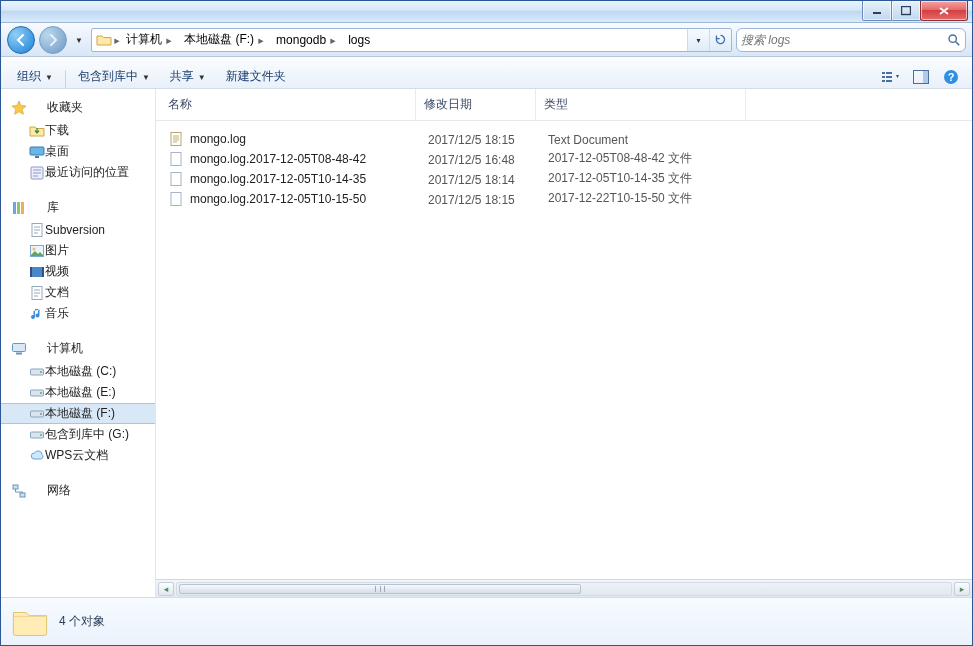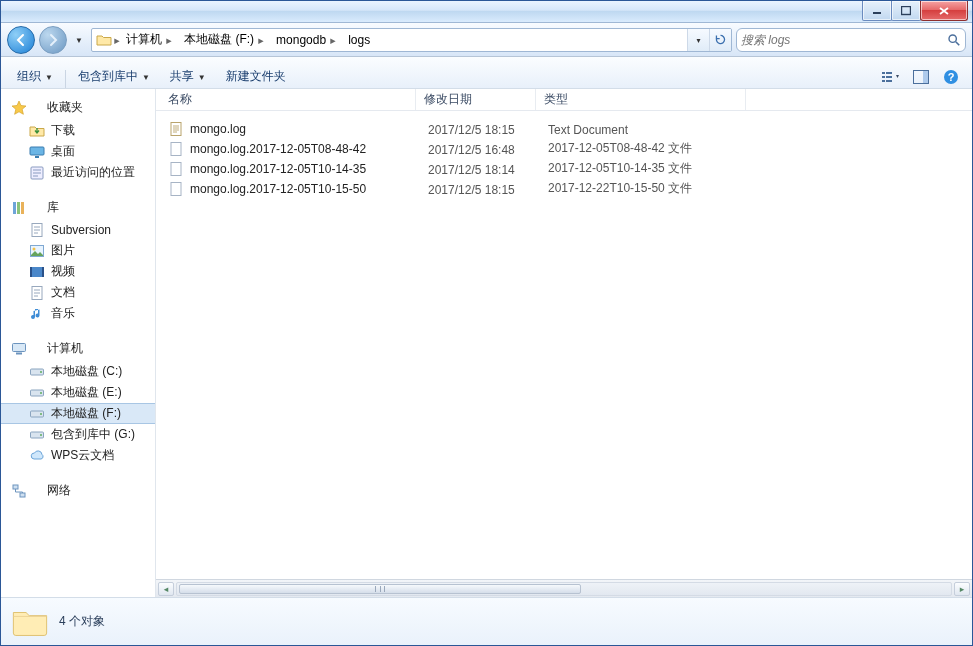--- a/index.html
+++ b/index.html
@@ -35,26 +35,26 @@
 .tb-item { padding:3px 8px; display:flex; align-items:center; gap:4px; color:#1a3e6e; border-radius:2px;}
 .tb-sep { width:1px; height:18px; background:#cad5e3;}
 .tb-right { margin-left:auto; display:flex; align-items:center; gap:4px;}
 .tb-icon-btn { width:26px; height:22px; display:flex; align-items:center; justify-content:center; border-radius:2px;}
 
 
 .body-area { flex:1; display:flex; overflow:hidden;}
 .sidebar { width:155px; border-right:1px solid #e0e6ed; background:#fff; overflow:auto; padding:8px 0;}
 .tree-group { margin-bottom:14px;}
 .tree-header { display:flex; align-items:center; gap:20px; padding:2px 8px 4px 10px; font-size:12px; color:#222;}
-.tree-node { display:flex; align-items:center; gap:6px; padding:2px 8px 2px 28px; font-size:12px; color:#222; white-space:nowrap;}
+.tree-node { display:flex; align-items:center; padding:2px 8px 2px 28px; font-size:12px; color:#222; white-space:nowrap;}
 .tree-node.selected { background:#d9e8f7; border:1px solid #a8c6e4; border-left:none; border-right:none; padding-top:1px; padding-bottom:1px;}
 
 
 .content { flex:1; display:flex; flex-direction:column; background:#fff;}
-.cols-header { height:22px; display:flex; align-items:flex-start; border-bottom:1px solid #e5e9ef; color:#3a4a63; font-size:12px;}
+.cols-header { height:32px; display:flex; align-items:flex-start; border-bottom:1px solid #e5e9ef; color:#3a4a63; font-size:12px;}
 .col { padding:0 8px; height:100%; display:flex; align-items:center; border-right:1px solid #e8ecf1;}
 .col-name { width:260px; padding-left:12px;}
 .col-date { width:120px;}
 .col-type { width:210px;}
 .filelist { flex:1; padding:6px 4px; overflow:auto;}
 .row { display:flex; align-items:flex-end; height:20px; padding-left:8px;}
 .cell { display:flex; align-items:center; font-size:12px; color:#222;}
 .cell.name { width:260px; gap:6px;}
 .cell.date { width:120px; color:#555;}
 .cell.type { width:210px; color:#555;}

